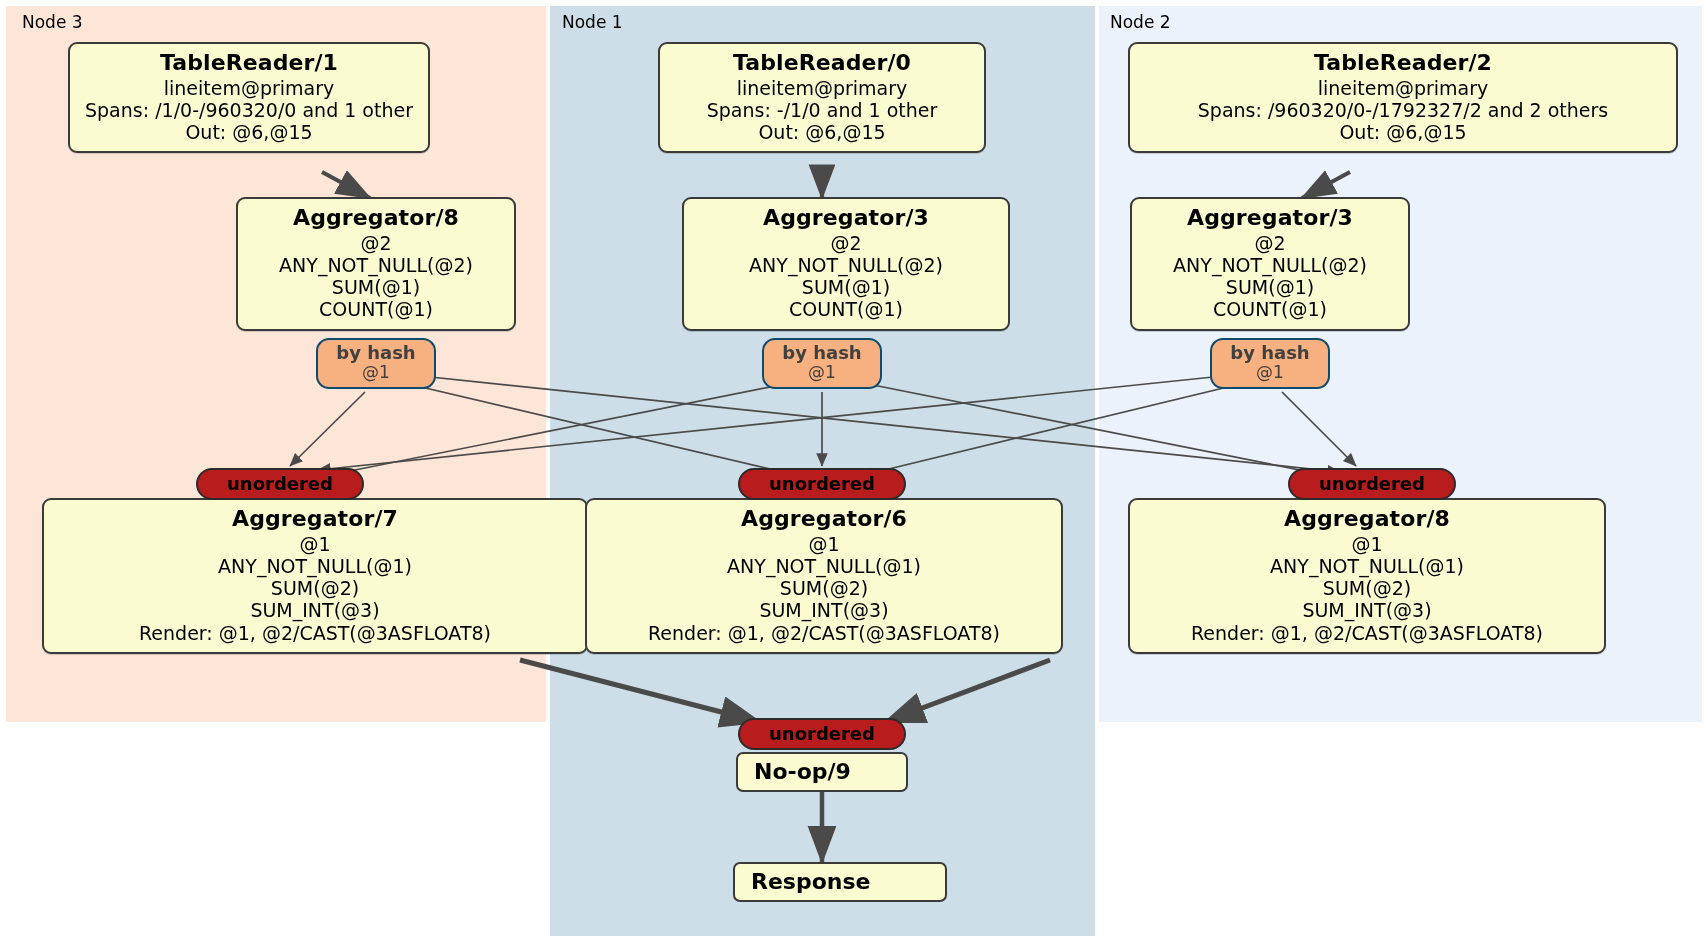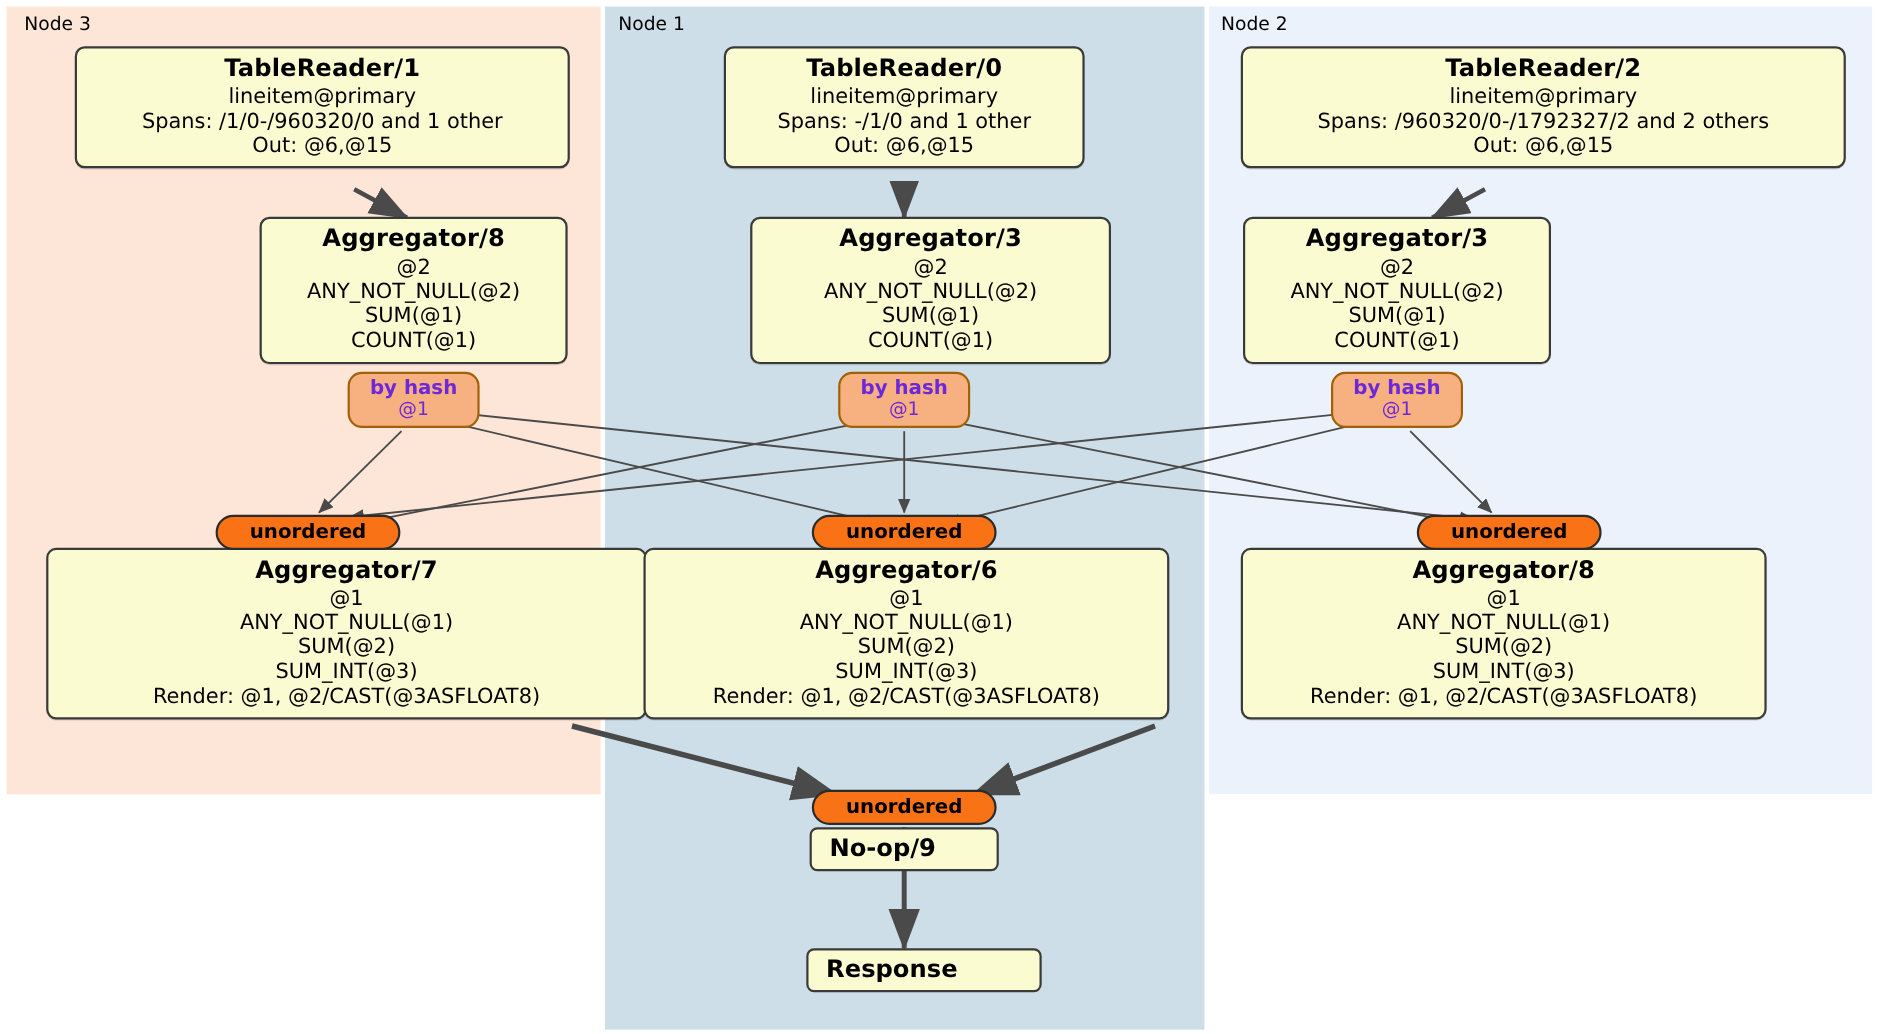--- a/index.html
+++ b/index.html
@@ -52,35 +52,35 @@
     display:block;
     font-size:19px;
     white-space:nowrap;
   }
 
   
   .router{
     position:absolute;
     box-sizing:border-box;
     background:#f7b180;
-    border:2px solid #a16207;
+    border:2px solid #0c4a6e;
     border-radius:13px;
     text-align:center;
     padding:3px 12px 5px 12px;
-    color:#6d28d9;
+    color:#404040;
     line-height:1.12;
     z-index:5;
   }
   .router .rt{display:block;font-weight:bold;font-size:18px;white-space:nowrap;}
   .router .rs{display:block;font-size:17px;white-space:nowrap;}
 
   .sync{
     position:absolute;
     box-sizing:border-box;
-    background:#f97316;
+    background:#b91c1c;
     border:2px solid #2b2b2b;
     border-radius:16px;
     text-align:center;
     padding:3px 14px 4px 14px;
     color:#000;
     font-weight:bold;
     font-size:18px;
     white-space:nowrap;
     z-index:5;
   }
@@ -140,21 +140,21 @@
     <path d="M1282,392 L1356,466" stroke="#4a4a4a" stroke-width="1.7" fill="none" marker-end="url(#ar)"></path>
 
     <path d="M520,660 L760,722" stroke="#4a4a4a" stroke-width="5" fill="none" marker-end="url(#arT)"></path>
     <path d="M1050,660 L885,722" stroke="#4a4a4a" stroke-width="5" fill="none" marker-end="url(#arT)"></path>
 
     <path d="M822,752 L822,758" stroke="#4a4a4a" stroke-width="4" fill="none"></path>
 
     <path d="M822,790 L822,862" stroke="#4a4a4a" stroke-width="4.5" fill="none" marker-end="url(#arT)"></path>
   </svg>
 
-  <div class="proc" style="left:68px;top:42px;width:450px;">
+  <div class="proc" style="left:68px;top:42px;width:362px;">
     <span class="ttl">TableReader/1</span>
     <span class="ln">lineitem@primary</span>
     <span class="ln">Spans: /1/0-/960320/0 and 1 other</span>
     <span class="ln">Out: @6,@15</span>
   </div>
 
   <div class="proc" style="left:658px;top:42px;width:328px;">
     <span class="ttl">TableReader/0</span>
     <span class="ln">lineitem@primary</span>
     <span class="ln">Spans: -/1/0 and 1 other</span>

